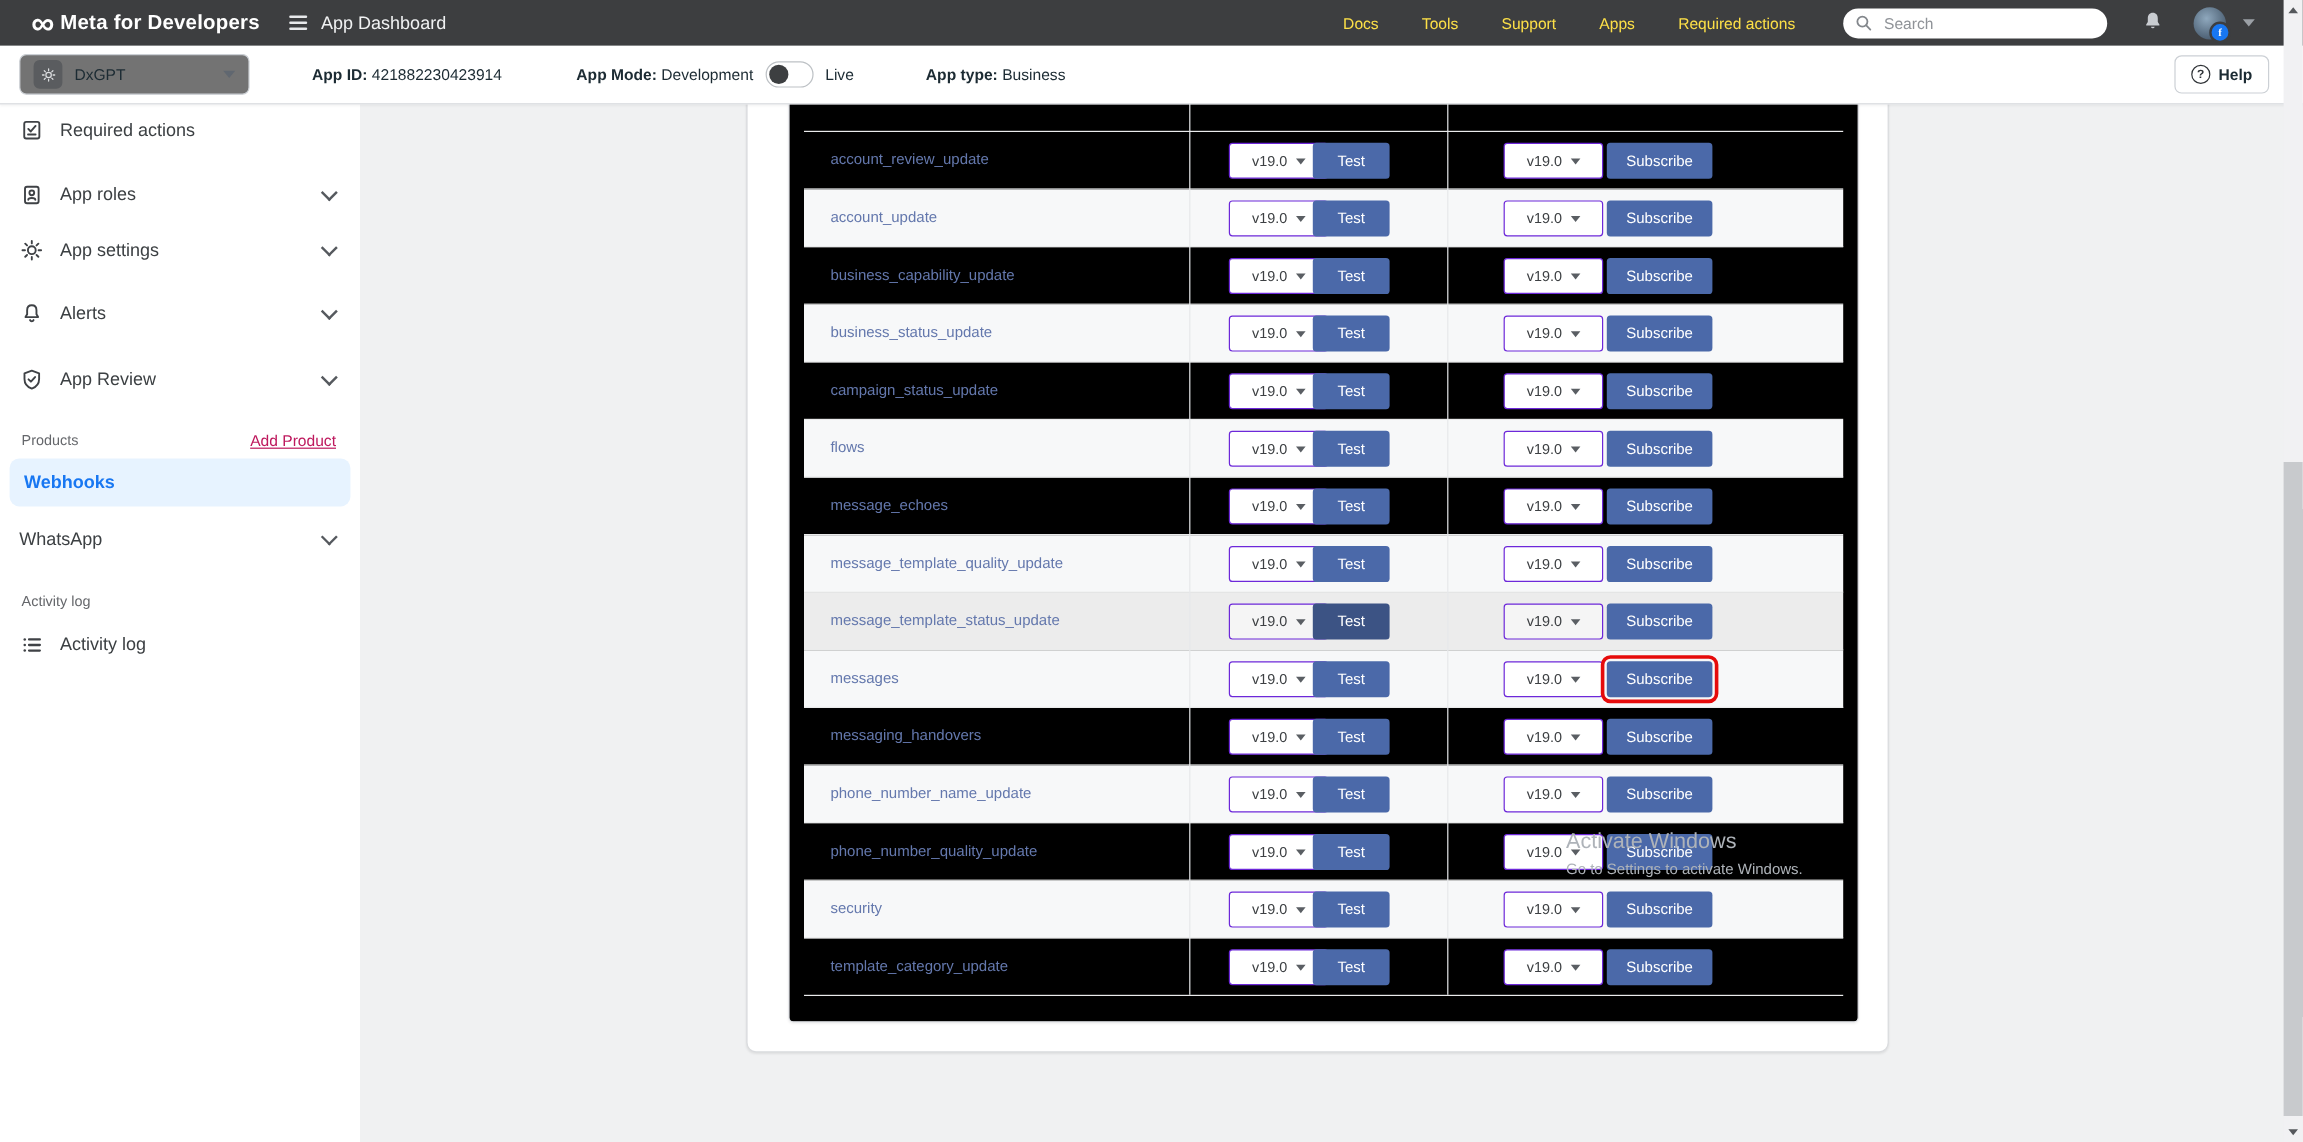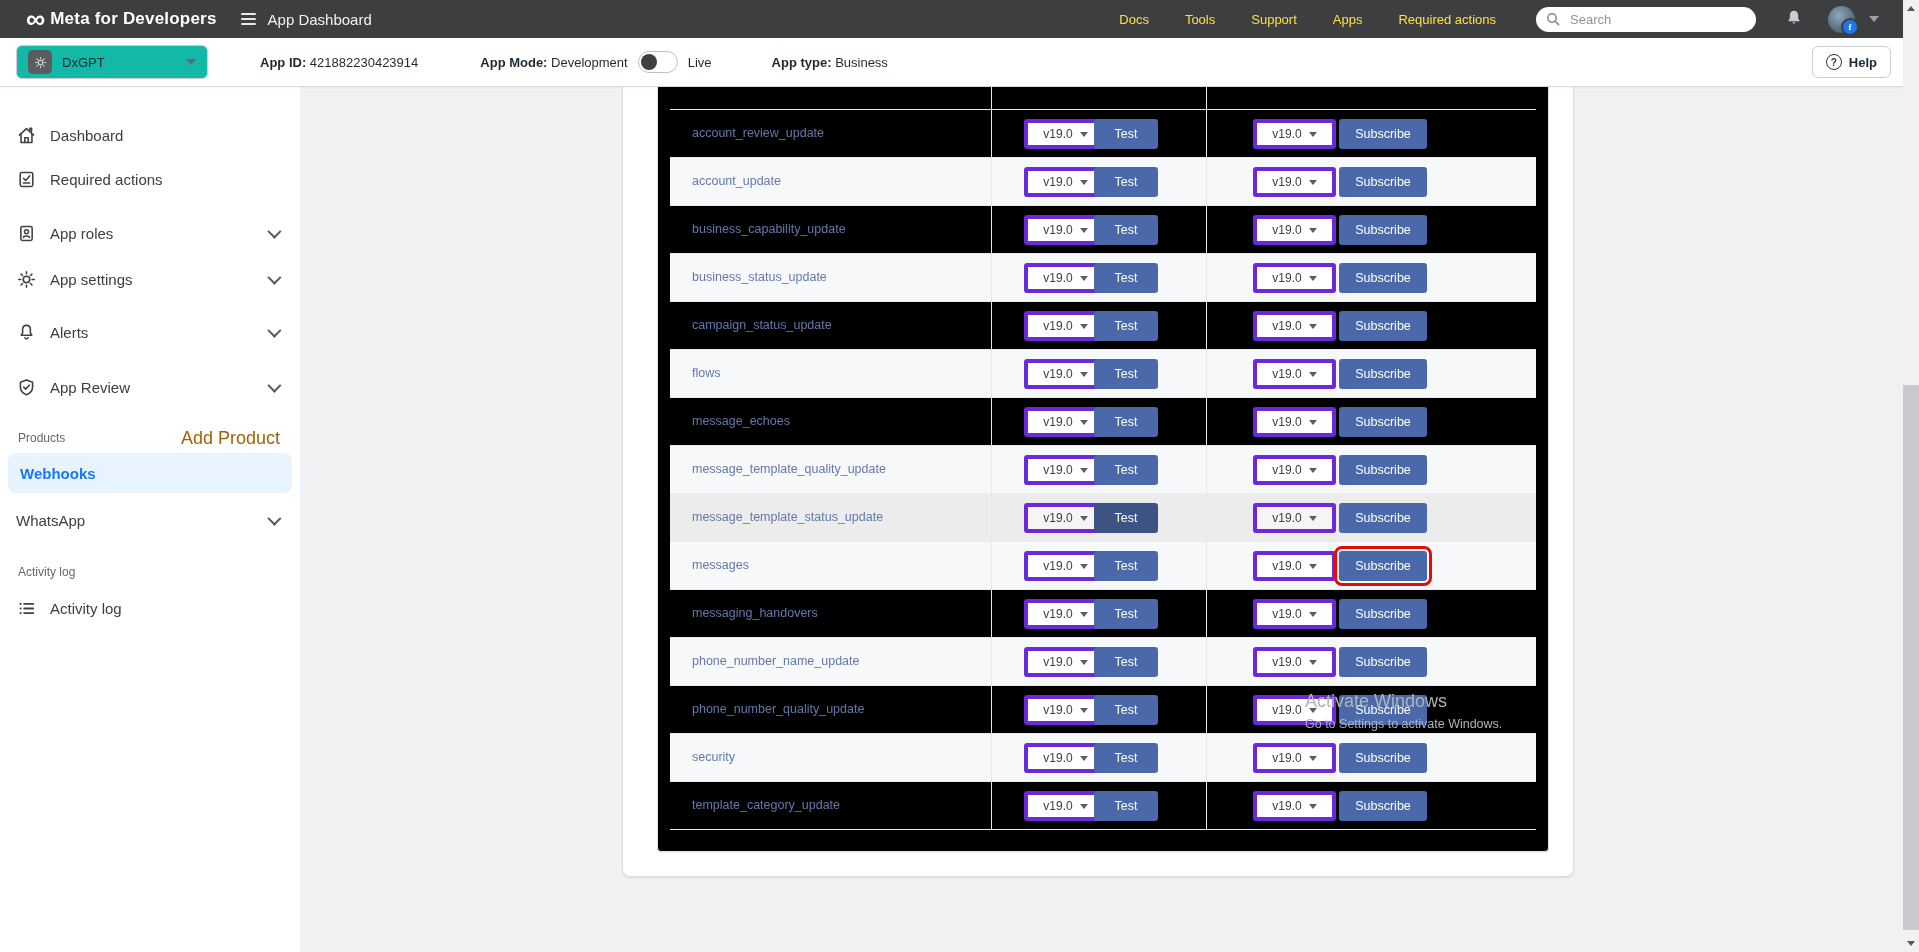--- a/index.html
+++ b/index.html
@@ -23,21 +23,21 @@
   .search-box input{border:none;outline:none;font-size:13px;color:#3c4043;width:150px;font-family:"Liberation Sans",sans-serif;background:transparent;}
   .search-box input::placeholder{color:#8f9398;}
   .bell-wrap{margin-left:28px;display:flex;align-items:center;}
   .avatar-wrap{margin-left:24px;position:relative;width:27px;height:27px;}
   .avatar{width:27px;height:27px;border-radius:50%;background:radial-gradient(circle at 40% 35%, #8fa8bd 0%, #5c7185 55%, #39485a 100%);}
   .fb-badge{position:absolute;right:-4px;bottom:-3px;width:14px;height:14px;border-radius:50%;background:#1877f2;border:2px solid #3d3e40;color:#fff;font-size:9px;font-weight:bold;display:flex;align-items:center;justify-content:center;font-family:"Liberation Serif",serif;}
   .caret{width:0;height:0;border-left:5px solid transparent;border-right:5px solid transparent;border-top:6px solid #9ba0a6;}
   .nav-caret{margin-left:14px;margin-right:40px;}
   
   .subheader{position:absolute;top:38px;left:0;width:1919px;height:48px;background:#fff;border-bottom:1px solid #d8dade;box-shadow:0 1px 2px rgba(0,0,0,.05);display:flex;align-items:center;z-index:40;}
-  .app-selector{margin-left:16px;width:168px;height:32px;background:#14b8a6;border:1px solid #ccd0d5;border-radius:6px;display:flex;align-items:center;padding:0 11px;gap:10px;cursor:pointer;}
+  .app-selector{margin-left:16px;width:168px;height:32px;background:#737373;border:1px solid #ccd0d5;border-radius:6px;display:flex;align-items:center;padding:0 11px;gap:10px;cursor:pointer;}
   .gear-avatar{width:24px;height:24px;border-radius:5px;background:#5a5c5f;display:flex;align-items:center;justify-content:center;}
   .app-name{font-size:13px;color:#1c2b33;}
   .sel-caret{margin-left:auto;border-top-color:#606770;border-left-width:5px;border-right-width:5px;border-top-width:6px;}
   .meta-item{font-size:13px;color:#1c2b33;white-space:nowrap;}
   .meta-item b{font-weight:700;}
   .mi-appid{margin-left:52px;}
   .mi-mode{margin-left:62px;}
   .toggle{margin-left:10px;width:40px;height:22px;border:1px solid #bdc1c5;border-radius:12px;background:#fff;position:relative;cursor:pointer;box-sizing:border-box;}
   .knob{position:absolute;left:2px;top:2px;width:16px;height:16px;border-radius:50%;background:#3d3f41;}
   .mi-live{margin-left:10px;}
@@ -45,34 +45,34 @@
   .help-btn{margin-left:auto;margin-right:28px;height:32px;padding:0 13px;border:1px solid #ccd0d5;border-radius:6px;display:flex;align-items:center;gap:7px;font-size:13px;font-weight:700;color:#1c2b33;background:#fff;cursor:pointer;}
   .help-icon{width:16px;height:16px;border:1.5px solid #2f3337;border-radius:50%;font-size:10px;font-weight:700;display:flex;align-items:center;justify-content:center;color:#2f3337;box-sizing:border-box;}
   
   .sidebar{position:absolute;left:0;top:86px;width:300px;height:866px;background:#ffffff;z-index:10;}
   .side-item{display:flex;align-items:center;gap:13px;padding-left:16px;height:44px;font-size:15px;color:#3c4043;cursor:pointer;}
   .side-item svg{flex:0 0 auto;}
   .si-1{margin-top:27px;} .si-3{margin-top:2px;} .si-4{margin-top:10px;} .si-5{margin-top:9px;} .si-6{margin-top:11px;}
   .chev{margin-left:auto;margin-right:22px;width:8px;height:8px;border-right:2px solid #55595e;border-bottom:2px solid #55595e;transform:rotate(45deg) translateY(-2px);}
   .products-row{margin-top:19px;height:20px;display:flex;align-items:center;padding:0 20px 0 18px;}
   .products-label{font-size:12px;color:#65676b;}
-  .add-product{margin-left:auto;font-size:18px;color:#a16207;cursor:pointer;}
+  .add-product{margin-left:auto;font-size:13px;color:#be185d;cursor:pointer;text-decoration:underline;}
   .webhooks-pill{margin:5px 8px 0 8px;height:40px;border-radius:8px;background:#e7f3ff;display:flex;align-items:center;padding-left:12px;font-size:15px;font-weight:700;color:#1877f2;cursor:pointer;}
   .whatsapp-item{margin-top:5px;padding-left:16px;}
   .section-label{margin-top:22px;height:16px;padding-left:18px;font-size:12px;color:#65676b;display:flex;align-items:center;}
   .activity-item{margin-top:6px;}
   
   .outer-card{position:absolute;left:622px;top:66px;width:952px;height:811px;background:#fff;border:1px solid #d9dbde;border-radius:8px;box-shadow:0 1px 2px rgba(0,0,0,.08);z-index:5;box-sizing:border-box;}
   .inner-card{position:absolute;left:34px;top:6px;width:892px;height:779px;background:#000000;border:1px solid #e0e2e6;border-radius:4px;box-shadow:0 1px 2px rgba(0,0,0,.06);box-sizing:border-box;padding:0 12px;}
   .partial-row{height:36px;border-bottom:1px solid #eaebec;box-sizing:border-box;}
   .wrow{position:relative;height:48px;border-bottom:1px solid #eaebec;box-sizing:border-box;}
   .rows-box .wrow:nth-child(even){background:#f7f8f9;}
   .rows-box .wrow.hovered{background:#ececec;}
   .field-link{position:absolute;left:22px;top:0;line-height:47px;font-size:12.5px;color:#6478ad;cursor:pointer;}
-  .ver{position:absolute;top:9px;width:83px;height:30px;border:4px solid #6d28d9;border-radius:3px;background:#fff;display:flex;align-items:center;justify-content:center;gap:7px;font-size:12px;color:#3d4043;cursor:pointer;box-sizing:border-box;}
+  .ver{position:absolute;top:9px;width:83px;height:30px;border:1px solid #6d28d9;border-radius:3px;background:#fff;display:flex;align-items:center;justify-content:center;gap:7px;font-size:12px;color:#3d4043;cursor:pointer;box-sizing:border-box;}
   .wrow.hovered .ver{background:#f5f5f5;}
   .vcaret{width:0;height:0;border-left:4px solid transparent;border-right:4px solid transparent;border-top:5px solid #5a5e63;}
   .ver1{left:354px;} .ver2{left:583px;}
   .btn{position:absolute;top:9px;height:30px;border:none;border-radius:3px;background:#4b69a9;color:#fff;font-weight:400;font-size:12.5px;display:flex;align-items:center;justify-content:center;cursor:pointer;font-family:"Liberation Sans",sans-serif;}
   .btn-test{left:424px;width:64px;}
   .btn-sub{left:669px;width:88px;}
   .wrow.hovered .btn-test{background:#3c5384;}
   .btn-sub.hl{outline:3px solid #e60b0b;outline-offset:2px;}
   .colline{position:absolute;top:0;width:1px;height:755px;background:#e7e8ea;pointer-events:none;}
   .cl-1{left:333px;} .cl-2{left:548px;}
@@ -148,29 +148,20 @@
     </span>
   <span class="meta-item mi-live">Live</span>
   <span class="meta-item mi-type"><b>App type:</b> <span>Business</span></span>
   <button class="help-btn">
     <span class="help-icon">?</span>
     <span>Help</span>
   </button>
 </div>
 
 <div class="sidebar">
-  <div class="side-item si-1">
-    <svg class="icon" width="21" height="21" viewBox="0 0 20 20">
-        <path d="M3.2 9.6 L10 3.4 L16.8 9.6"></path>
-        <path d="M4.8 8.4 V16.6 H15.2 V8.4"></path>
-        <path d="M8.4 16.6 V12.2 H11.6 V16.6"></path>
-        <path d="M13.2 5 V3.2 H14.8 V6.3"></path>
-      </svg>
-    <span>Dashboard</span>
-  </div>
   <div class="side-item si-2">
     <svg class="icon" width="21" height="21" viewBox="0 0 20 20">
         <rect x="4" y="3.4" width="12" height="13.2" rx="1.6"></rect>
         <path d="M7.2 9 L9.2 11 L13 6.6"></path>
         <path d="M7 13.4 H13"></path>
       </svg>
     <span>Required actions</span>
   </div>
   <div class="side-item si-4">
     <svg class="icon" width="21" height="21" viewBox="0 0 20 20">

